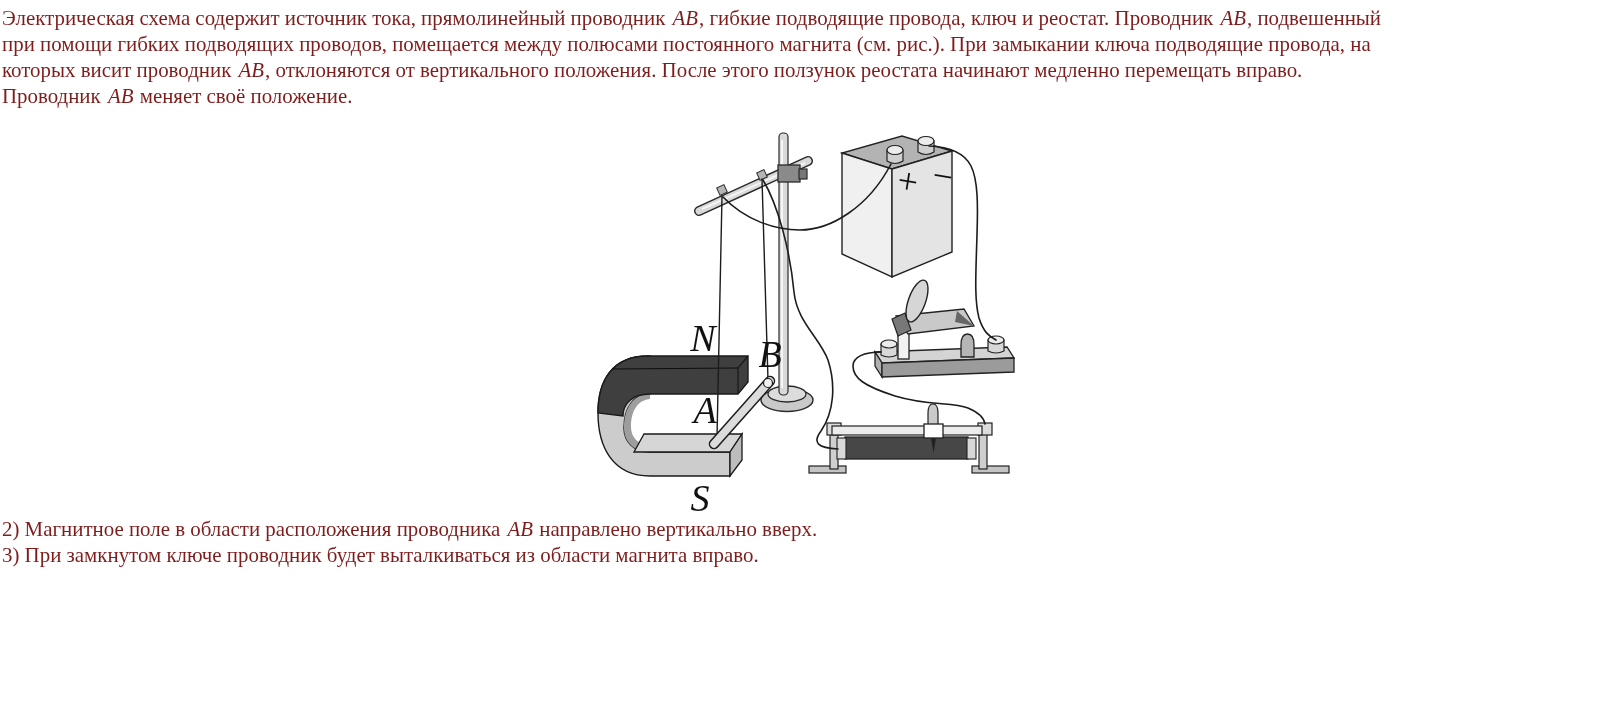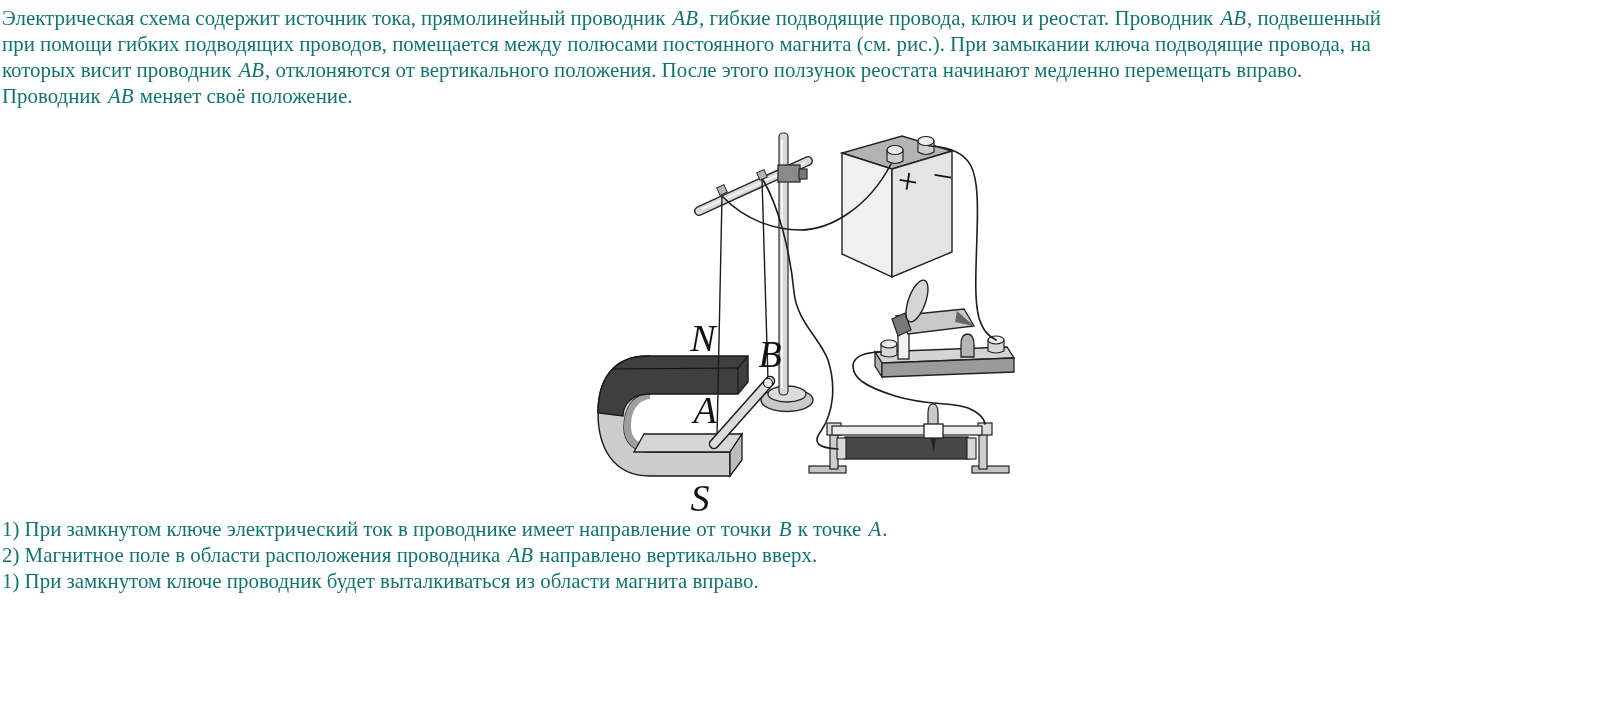--- a/index.html
+++ b/index.html
@@ -1,17 +1,17 @@
 <!DOCTYPE html>
 <html><head>
 <meta charset="utf-8">
 <style>
   html,body{margin:0;padding:0;background:#fff;}
   .page{position:relative;width:1616px;height:704px;background:#ffffff;overflow:hidden;
-        font-family:"Liberation Serif",serif;color:#0f766e;}
+        font-family:"Liberation Serif",serif;color:#7f1d1d;}
   .prose{position:absolute;left:2px;width:1612px;font-size:20.9px;line-height:26px;}
   .prose p{margin:0;}
   .top-block{top:5px;}
   .bottom-block{top:516px;}
   .mvar{font-family:"Liberation Serif",serif;font-style:italic;margin-left:2px;margin-right:1px;}
   .fig{position:absolute;left:0;top:0;pointer-events:none;}
   .fig-label{font-family:"Liberation Serif",serif;font-style:italic;font-size:38px;fill:#111;}
   .sign{font-family:"Liberation Serif",serif;font-size:36px;fill:#111;}
   .wire{fill:none;stroke:#1c1c1c;stroke-width:1.6;stroke-linecap:round;}
   .hwire{fill:none;stroke:#1c1c1c;stroke-width:1.4;stroke-linecap:round;}
@@ -125,18 +125,17 @@
 
     <g>
       <text class="fig-label" x="703" y="351" text-anchor="middle">N</text>
       <text class="fig-label" x="770" y="367" text-anchor="middle">B</text>
       <text class="fig-label" x="705" y="423" text-anchor="middle">A</text>
       <text class="fig-label" x="700" y="511" text-anchor="middle">S</text>
     </g>
   </svg>
 
   <div class="prose bottom-block">
-    <p>1) При замкнутом ключе электрический ток в проводнике имеет направление от точки <i class="mvar">B</i> к точке <i class="mvar">A</i>.</p>
     <p>2) Магнитное поле в области расположения проводника <i class="mvar">AB</i> направлено вертикально вверх.</p>
-    <p>1) При замкнутом ключе проводник будет выталкиваться из области магнита вправо.</p>
+    <p>3) При замкнутом ключе проводник будет выталкиваться из области магнита вправо.</p>
   </div>
 
 </div>
 
 </body></html>

